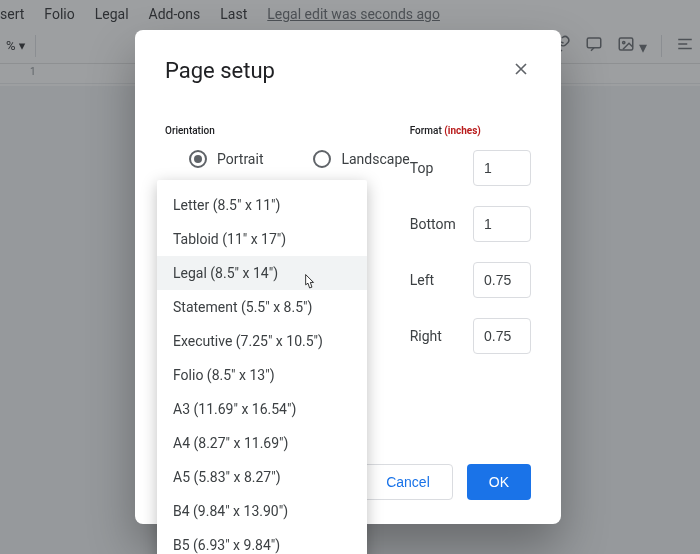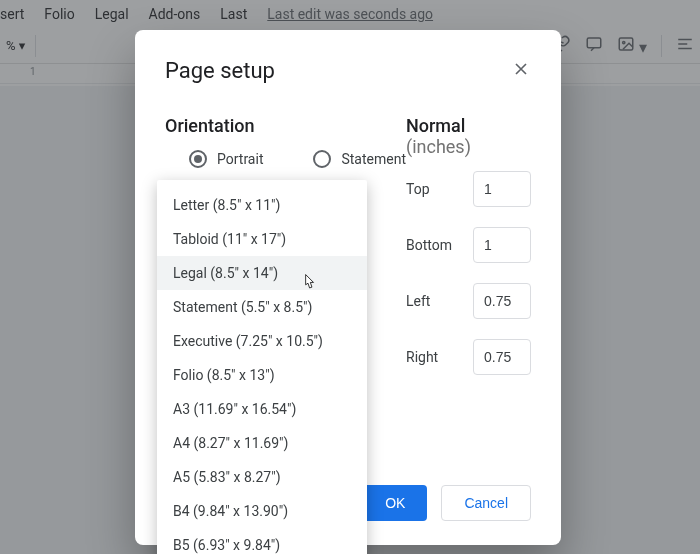--- a/index.html
+++ b/index.html
@@ -60,30 +60,30 @@
     position: absolute;
     top: 30px; left: 135px;
     width: 426px;
     background: #fff;
     border-radius: 8px;
     box-shadow: 0 24px 48px rgba(0,0,0,0.3);
     padding: 28px 30px 24px 30px;
   }
   .dialog-header {
     display:flex; justify-content: space-between; align-items: center;
-    margin-bottom: 32px;
+    margin-bottom: 42px;
   }
   .dialog-title { font-size: 22px; color:#202124; font-weight:400; }
   .close-x { cursor:pointer; color:#5f6368; }
   .close-x svg { width:20px; height:20px; }
   .content-row { display:flex; }
   .left-col { flex: 1.05; }
   .right-col { flex: 1; }
-  .section-label { font-size:18px; color:#202124; font-weight:500; margin-bottom:14px; }
-  .section-label .muted { color:#737373; font-weight:400; }
+  .section-label { font-size:10px; color:#202124; font-weight:500; margin-bottom:14px; }
+  .section-label .muted { color:#b91c1c; font-weight:700; }
   .radio-row { display:flex; gap:26px; margin-bottom:14px; }
   .radio { display:flex; align-items:center; gap:10px; font-size:14px; color:#3c4043;padding-left:24px; }
   .radio .circle {
     width:18px; height:18px; border-radius:50%;
     border:2px solid #5f6368; position:relative;
   }
   .radio.checked .circle { border-color:#5f6368; }
   .radio.checked .circle::after {
     content:""; position:absolute; inset:3px; border-radius:50%; background:#5f6368;
   }
@@ -135,21 +135,21 @@
 </head>
 <body>
 
 <div class="backdrop">
   <div class="menu-bar">
     <span class="item">sert</span>
     <span class="item">Folio</span>
     <span class="item">Legal</span>
     <span class="item">Add-ons</span>
     <span class="item">Last</span>
-    <span class="edit-info">Last edit was seconds ago</span>
+    <span class="edit-info">Legal edit was seconds ago</span>
   </div>
   <div class="toolbar">
     <span class="zoom"><span>%</span> ▾</span>
     <span class="sep"></span>
     <div class="right-icons">
       <span><svg viewBox="0 0 24 24" fill="none" stroke="currentColor" stroke-width="2">
             <path d="M10 13a5 5 0 0 0 7 0l3-3a5 5 0 0 0-7-7l-1 1"></path>
             <path d="M14 11a5 5 0 0 0-7 0l-3 3a5 5 0 0 0 7 7l1-1"></path>
           </svg></span>
       <span><svg viewBox="0 0 24 24" fill="none" stroke="currentColor" stroke-width="2">
@@ -194,49 +194,49 @@
   <div class="content-row">
     <div class="left-col">
       <div class="section-label">Orientation</div>
       <div class="radio-row">
         <label class="radio checked">
           <span class="circle"></span>
           <span>Portrait</span>
         </label>
         <label class="radio">
           <span class="circle"></span>
-          <span>Statement</span>
+          <span>Landscape</span>
         </label>
       </div>
     </div>
     <div class="right-col">
       <div class="section-label">
-        <span>Normal</span> <span class="muted">(inches)</span>
+        <span>Format</span> <span class="muted">(inches)</span>
       </div>
       <div class="margin-row">
         <span class="lbl">Top</span>
         <input value="1" style="">
       </div>
       <div class="margin-row">
         <span class="lbl">Bottom</span>
         <input value="1" style="">
       </div>
       <div class="margin-row">
         <span class="lbl">Left</span>
         <input value="0.75" style="">
       </div>
       <div class="margin-row">
         <span class="lbl">Right</span>
         <input value="0.75" style="">
       </div>
     </div>
   </div>
   <div class="dialog-footer">
+    <button class="btn btn-cancel">Cancel</button>
     <button class="btn btn-ok">OK</button>
-    <button class="btn btn-cancel">Cancel</button>
   </div>
 </div>
 
 <div class="dropdown" id="dropdown">
     <div class="opt">Letter (8.5" x 11")</div>
     <div class="opt">Tabloid (11" x 17")</div>
     <div class="opt hover">Legal (8.5" x 14")</div>
     <div class="opt">Statement (5.5" x 8.5")</div>
     <div class="opt">Executive (7.25" x 10.5")</div>
     <div class="opt">Folio (8.5" x 13")</div>

